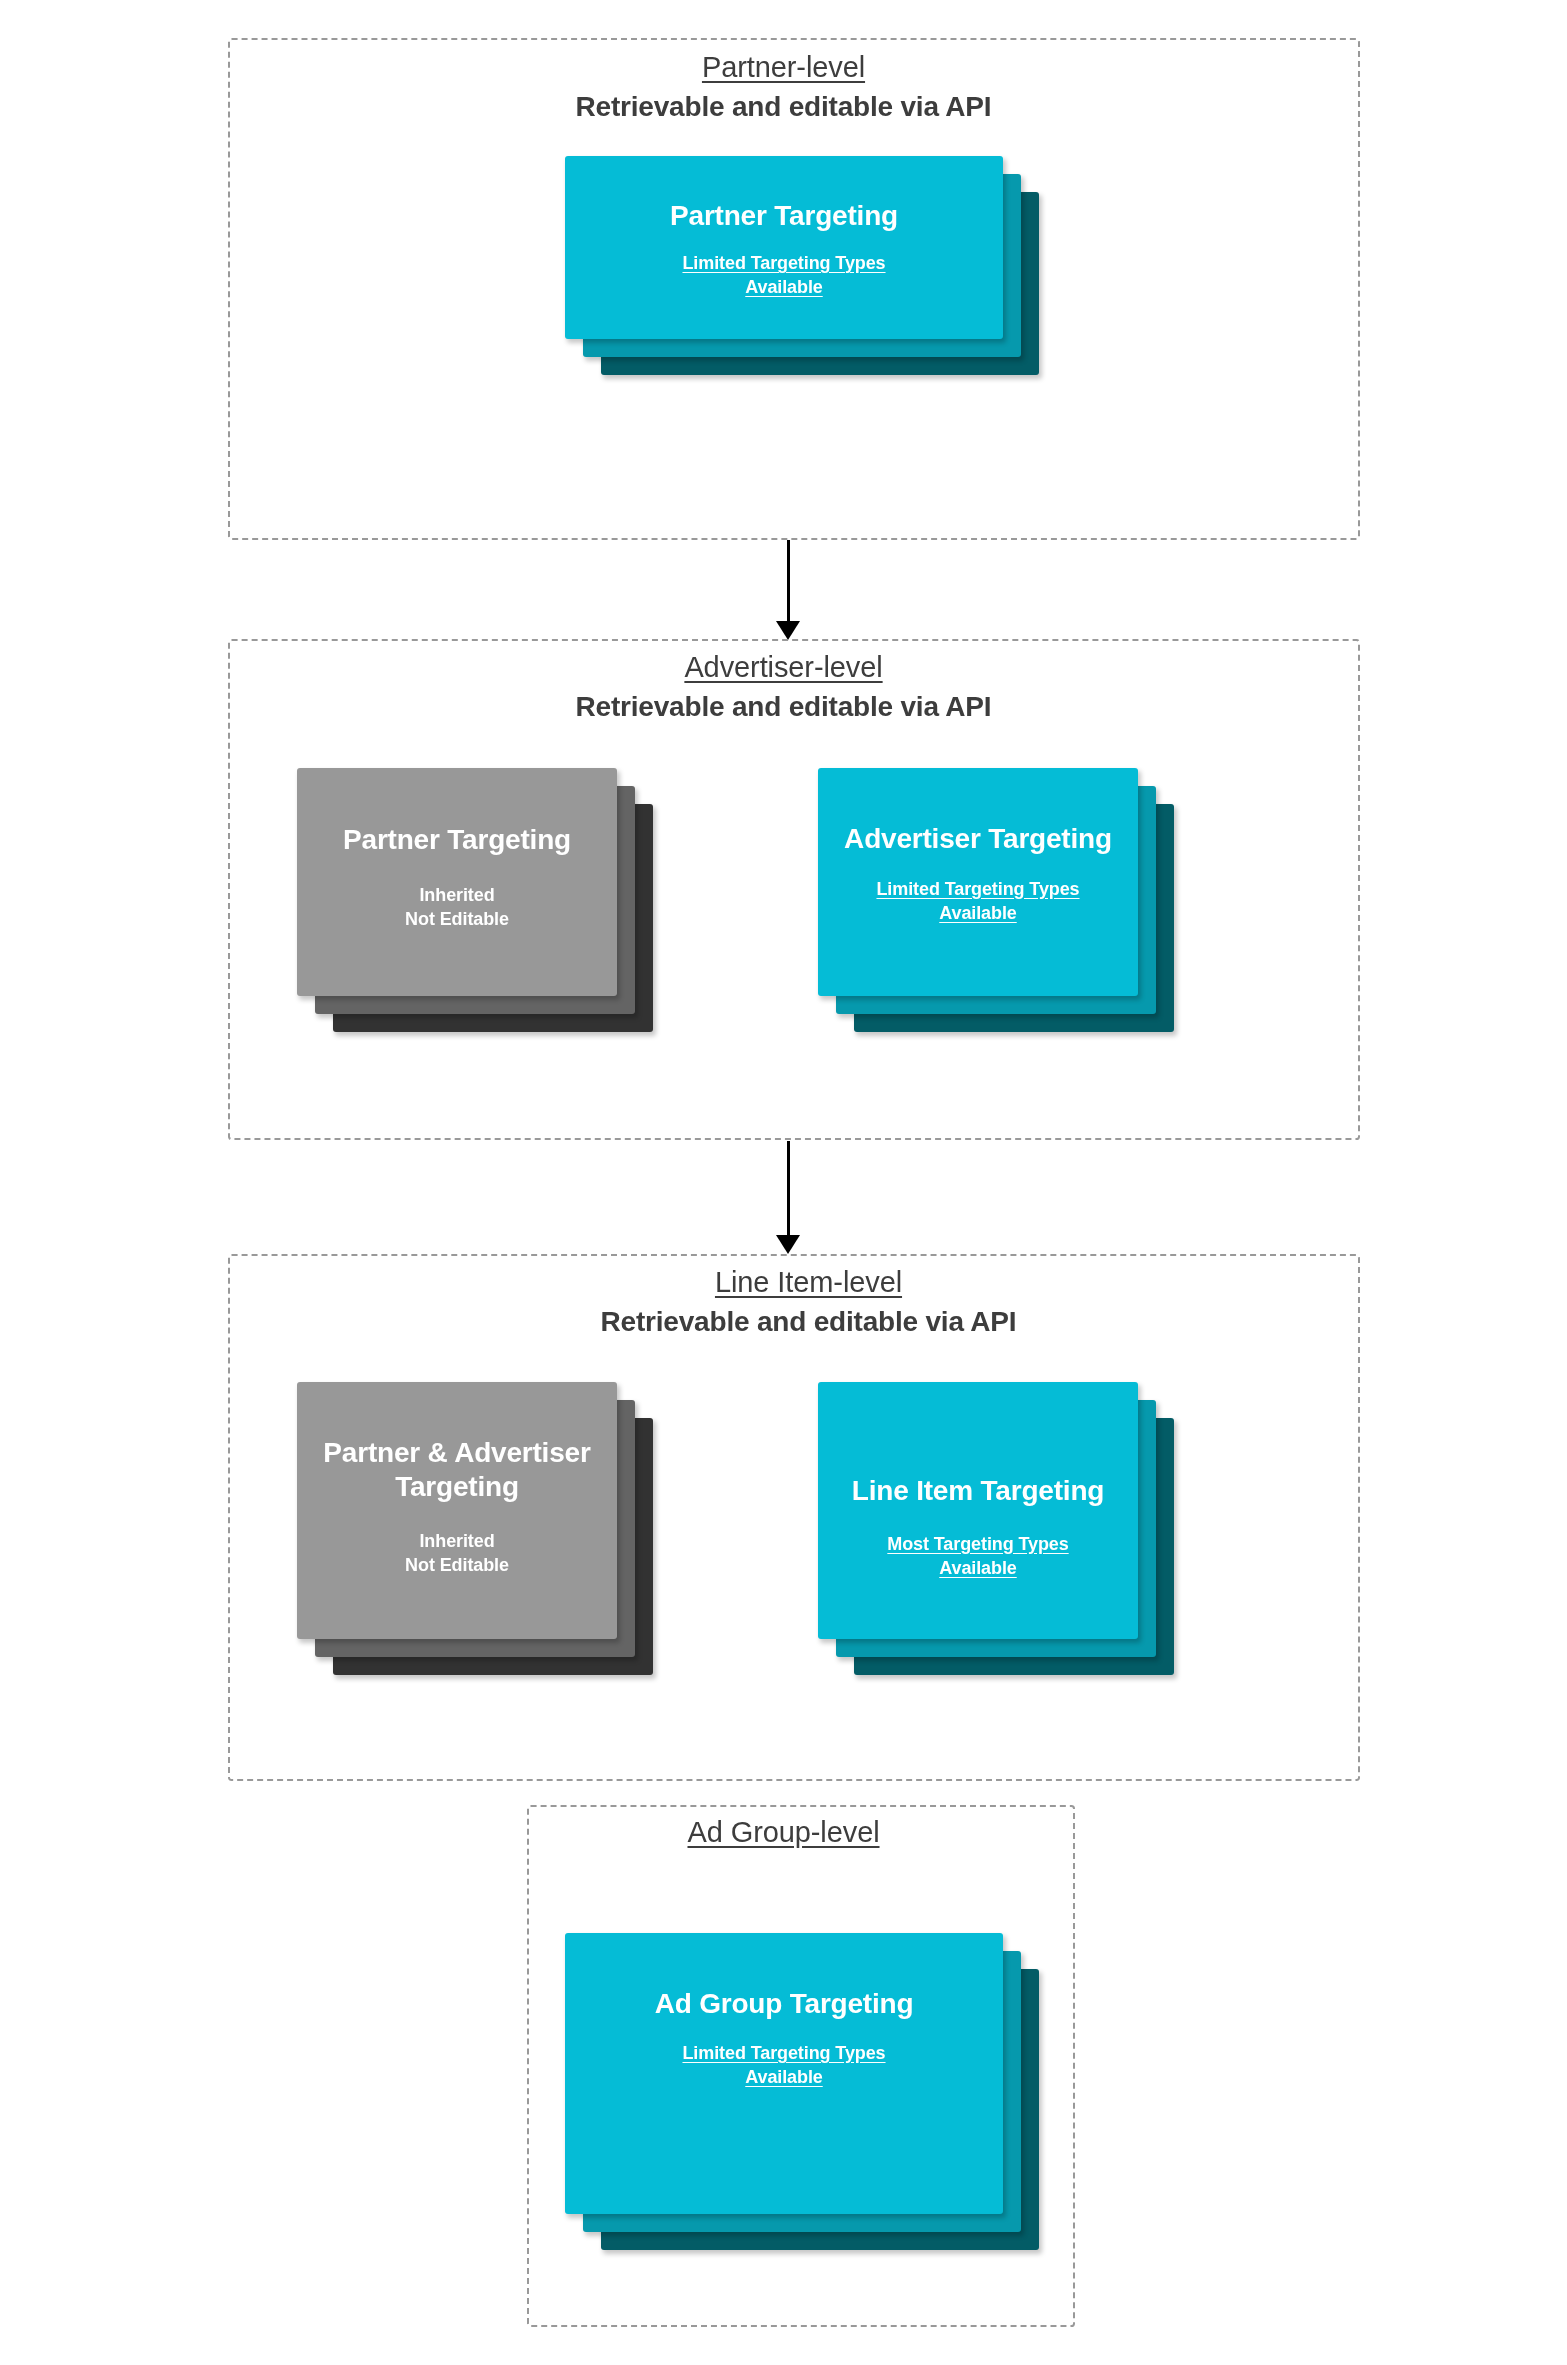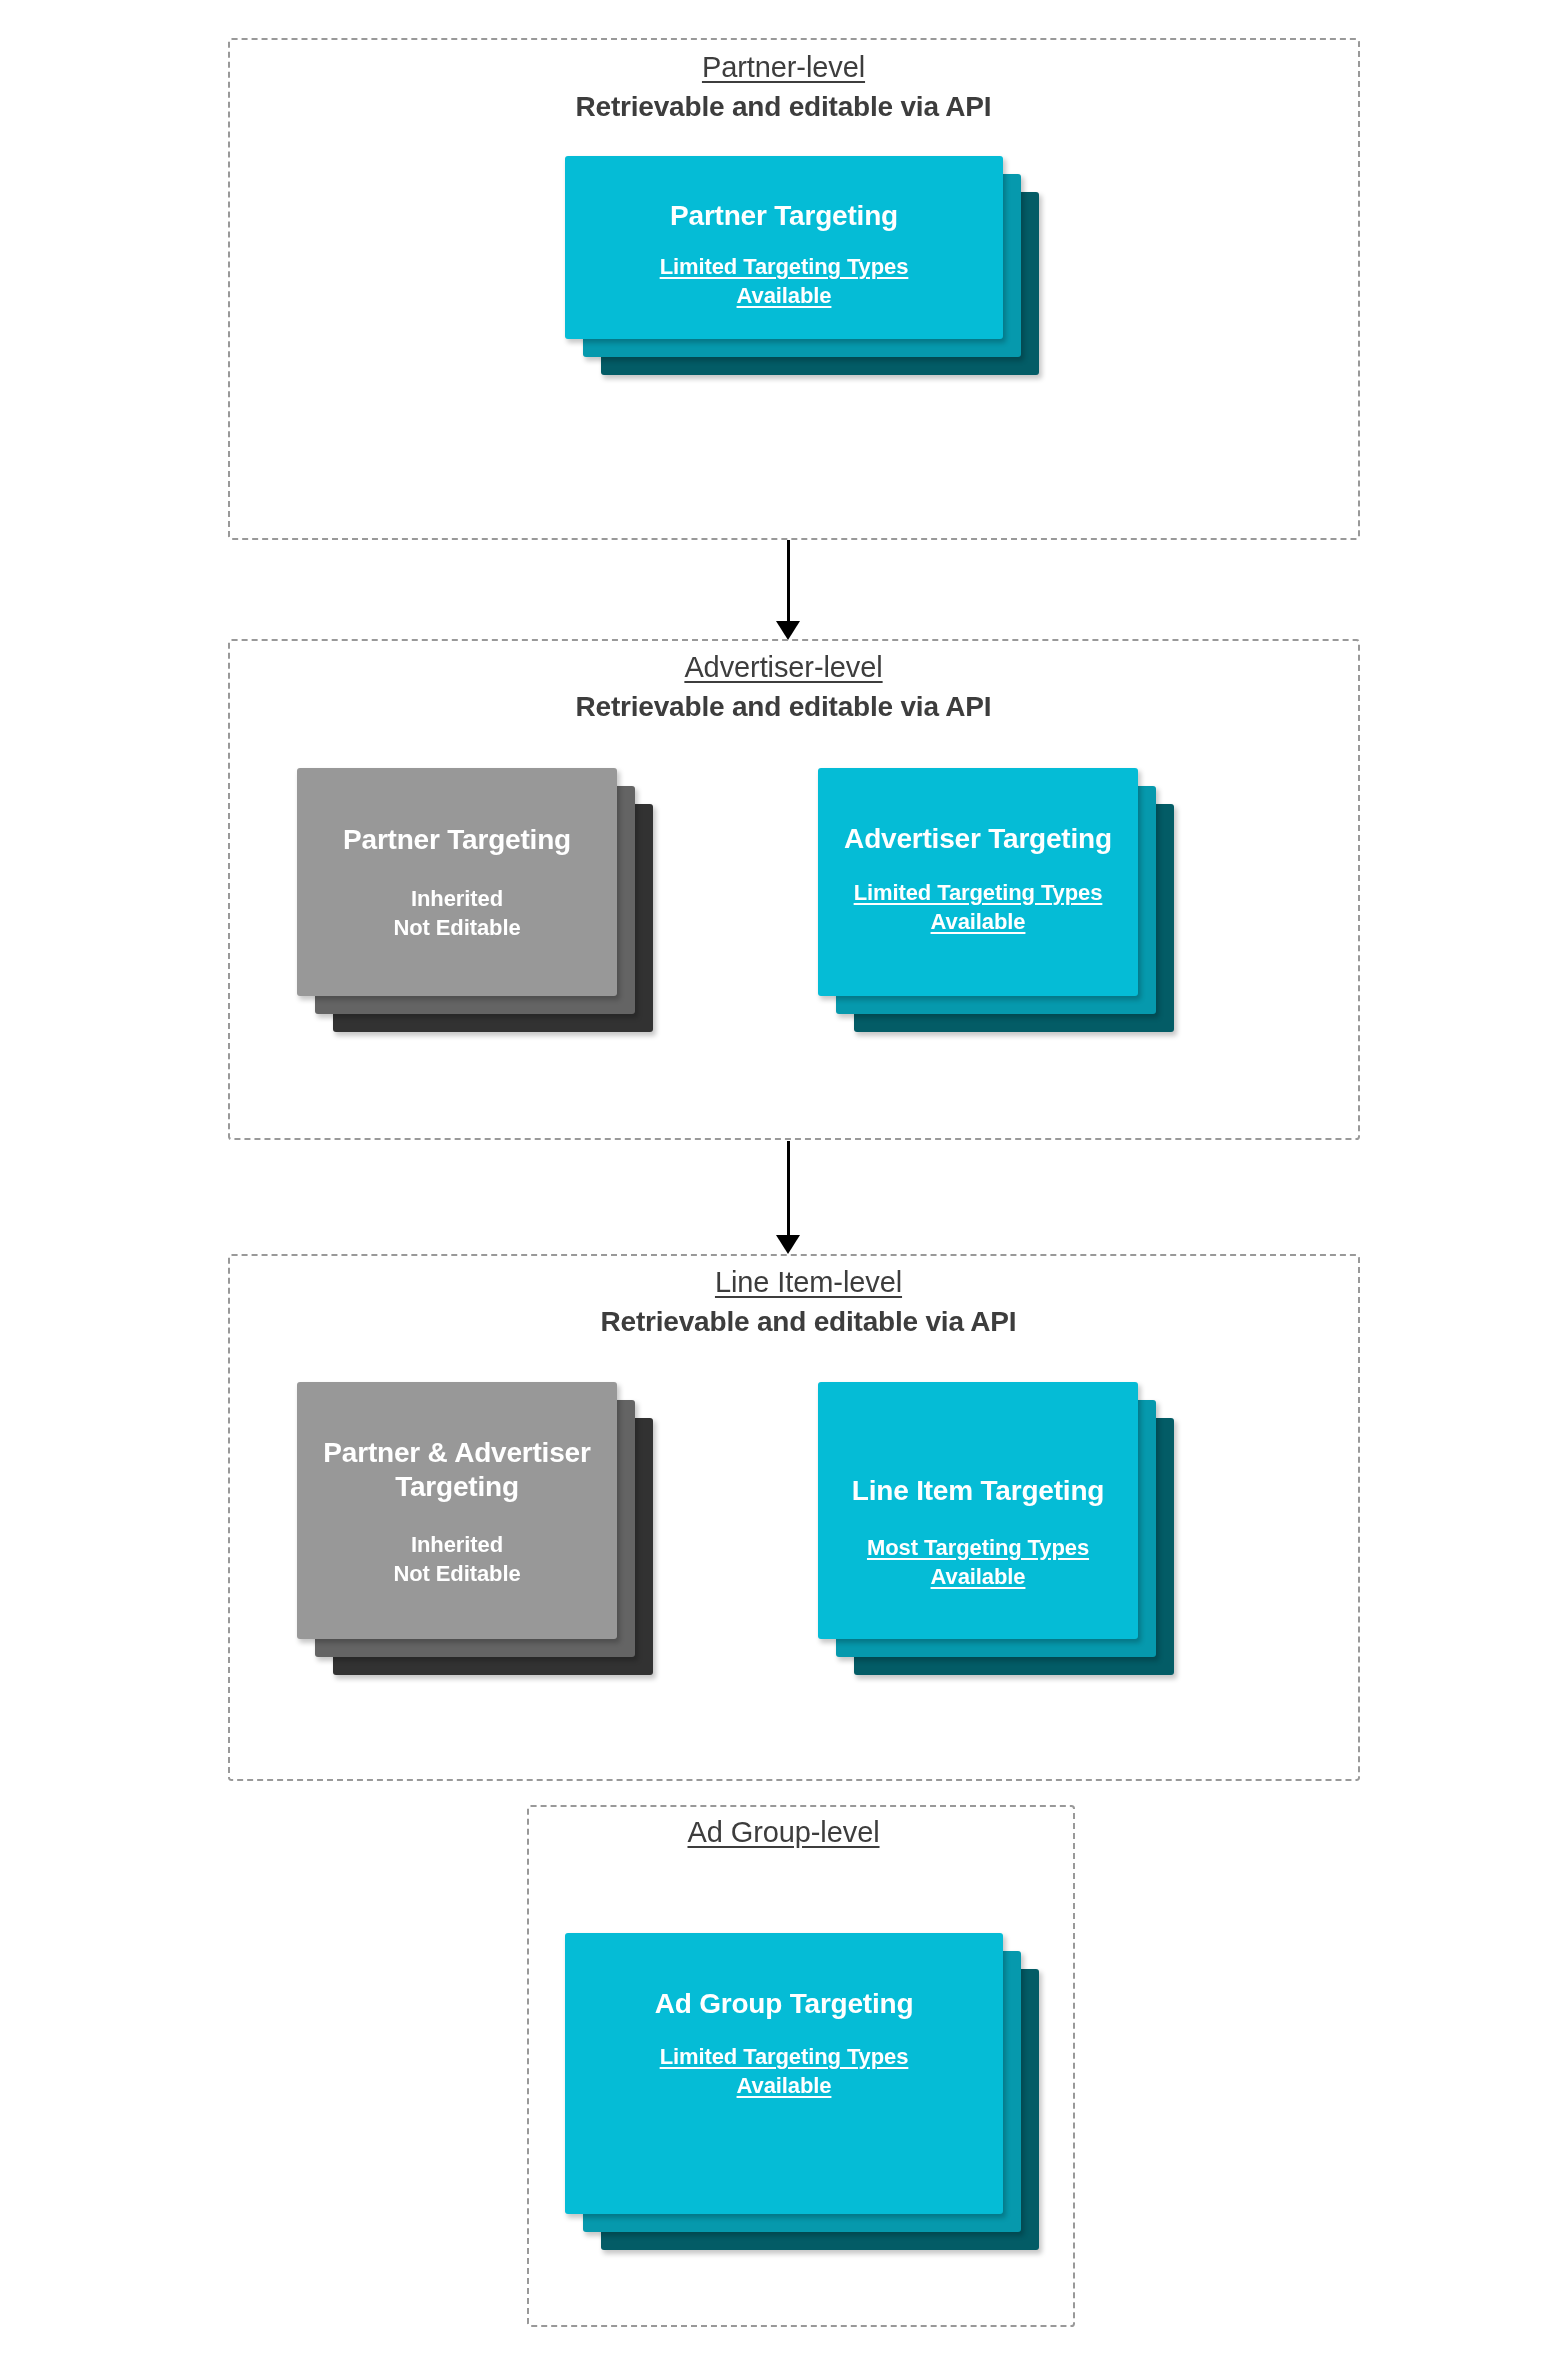--- a/index.html
+++ b/index.html
@@ -102,21 +102,21 @@
     color: #ffffff;
     text-align: center;
   }
   .card-title {
     font-size: 28px;
     font-weight: 700;
     line-height: 1.2;
     letter-spacing: -0.2px;
   }
   .card-note {
-    font-size: 22px;
+    font-size: 18px;
     font-weight: 700;
     line-height: 1.33;
     letter-spacing: -0.1px;
   }
   .card-note.link { text-decoration: underline; text-underline-offset: 2.7px; }
 
   
   #stack-partner            { left: 565px;  top: 156px;  width: 473px; height: 219px; }
   #stack-partner .layer     { width: 438px; height: 183px; }
   #stack-partner .card-body { padding-top: 43px; }

